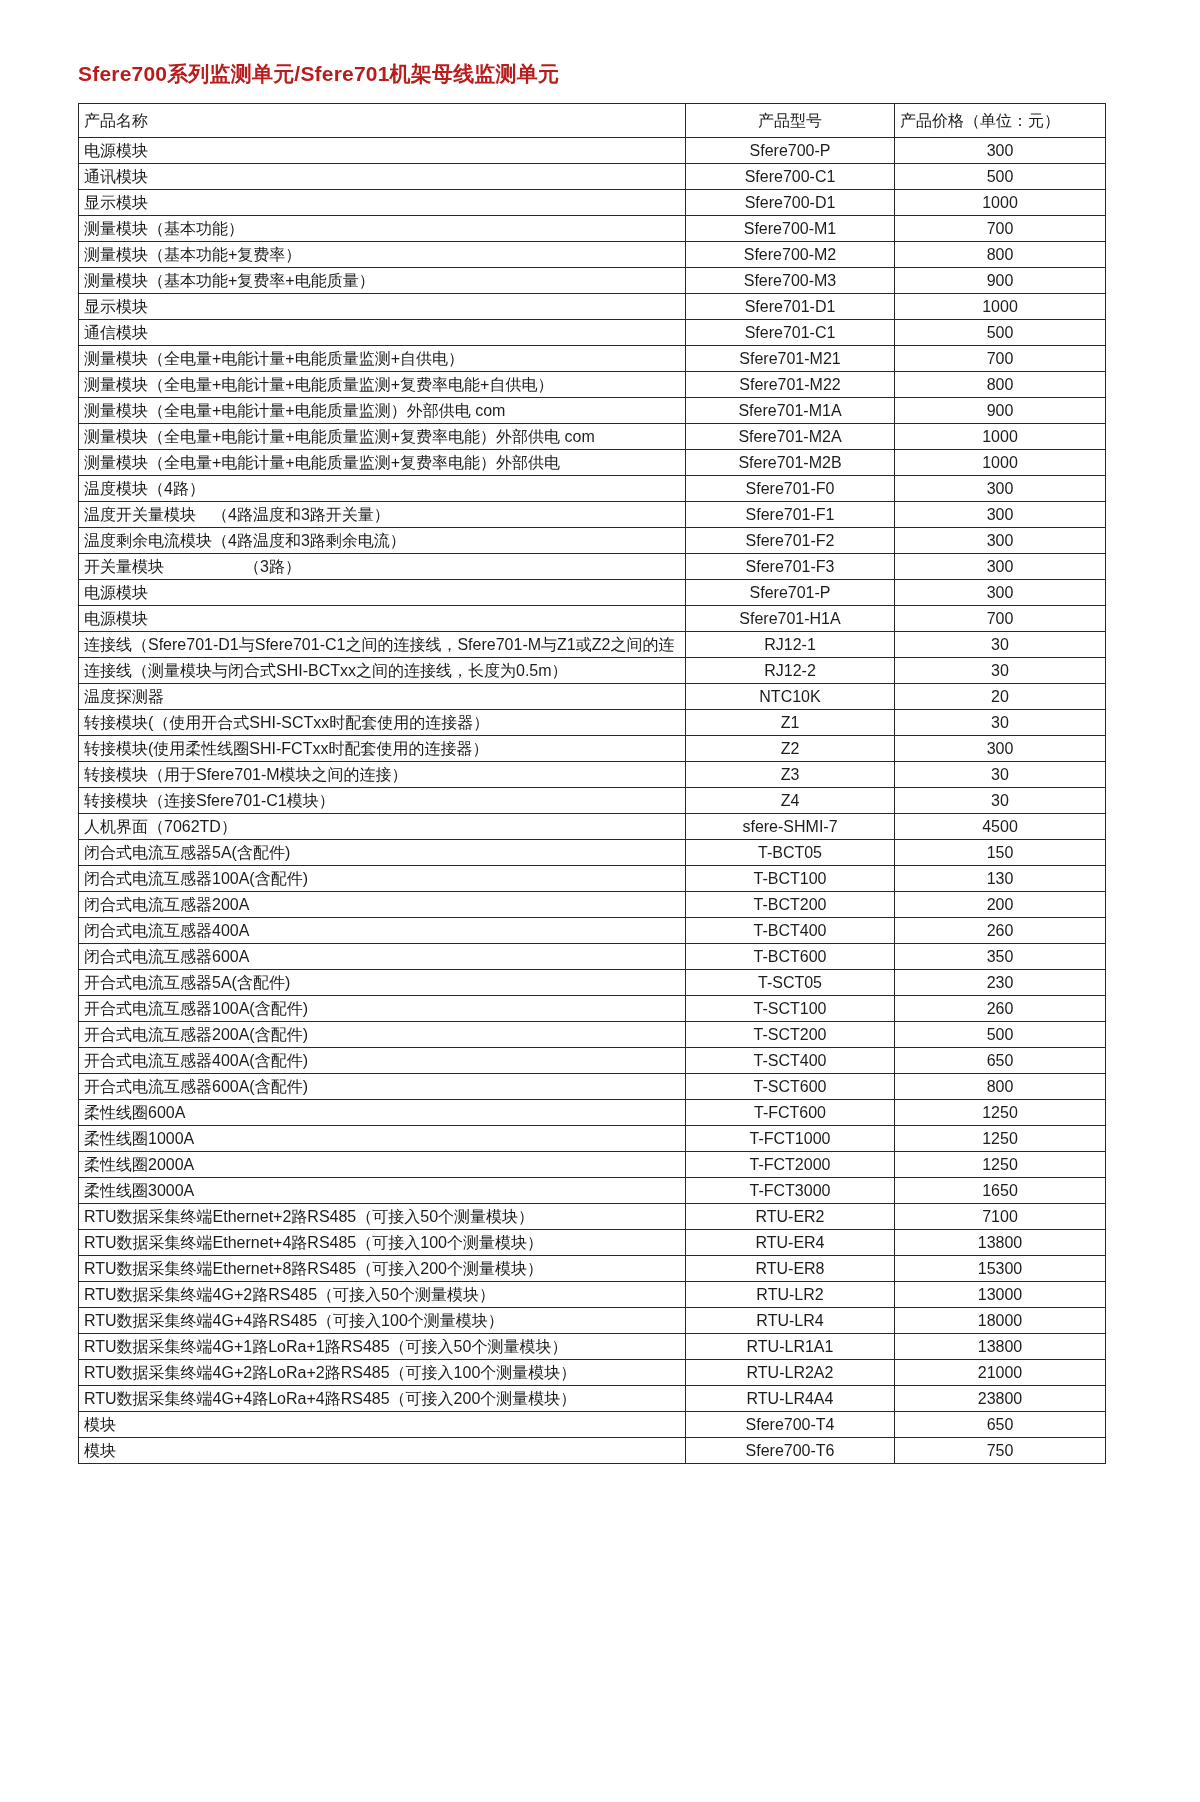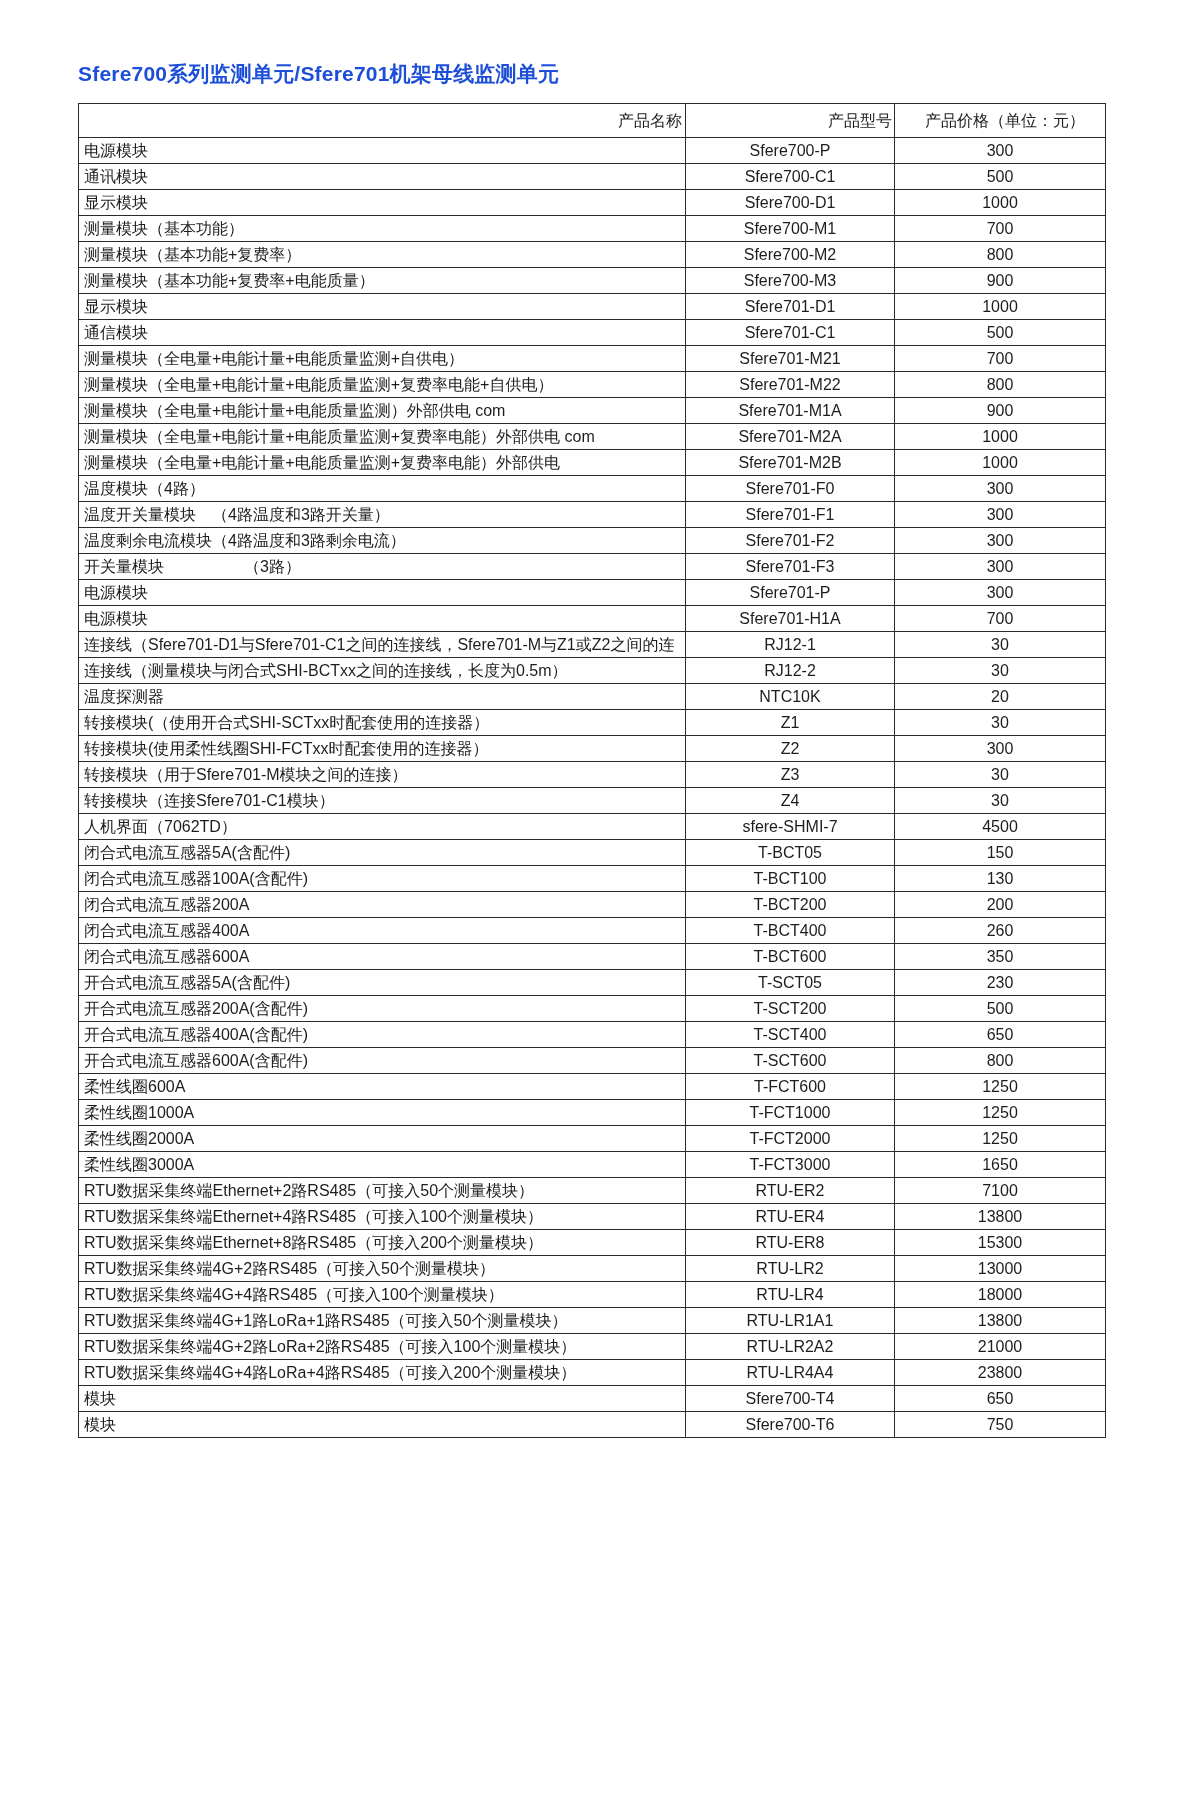--- a/index.html
+++ b/index.html
@@ -13,42 +13,41 @@
     font-family: "Liberation Sans", sans-serif;
     color: #1d1d1d;
     overflow: hidden;
   }
   .doc {
     padding: 60px 78px 0 78px;
   }
   .doc-title {
     font-size: 21px;
     font-weight: bold;
-    color: #1d4ed8;
+    color: #b91c1c;
     margin: 0 0 15px 0;
     letter-spacing: 0.2px;
   }
   table.price-table {
     border-collapse: collapse;
     table-layout: fixed;
     width: 1027px;
   }
   .price-table th,
   .price-table td {
     border: 1px solid #2a2a2a;
     font-size: 16px;
     font-weight: normal;
     white-space: nowrap;
     overflow: hidden;
     box-sizing: border-box;
   }
   .price-table thead th {
     height: 33px;
     line-height: 33px;
-    text-align: right;
   }
   .price-table tbody td {
     height: 26px;
     line-height: 25px;
   }
   .h-name, .c-name {
     text-align: left;
     padding: 0 3px 0 5px;
   }
   .h-price {
@@ -239,20 +238,25 @@
     <td class="c-name">闭合式电流互感器600A</td>
     <td class="c-center">T-BCT600</td>
     <td class="c-center">350</td>
   </tr>
         <tr>
     <td class="c-name">开合式电流互感器5A(含配件)</td>
     <td class="c-center">T-SCT05</td>
     <td class="c-center">230</td>
   </tr>
         <tr>
+    <td class="c-name">开合式电流互感器100A(含配件)</td>
+    <td class="c-center">T-SCT100</td>
+    <td class="c-center">260</td>
+  </tr>
+        <tr>
     <td class="c-name">开合式电流互感器200A(含配件)</td>
     <td class="c-center">T-SCT200</td>
     <td class="c-center">500</td>
   </tr>
         <tr>
     <td class="c-name">开合式电流互感器400A(含配件)</td>
     <td class="c-center">T-SCT400</td>
     <td class="c-center">650</td>
   </tr>
         <tr>

